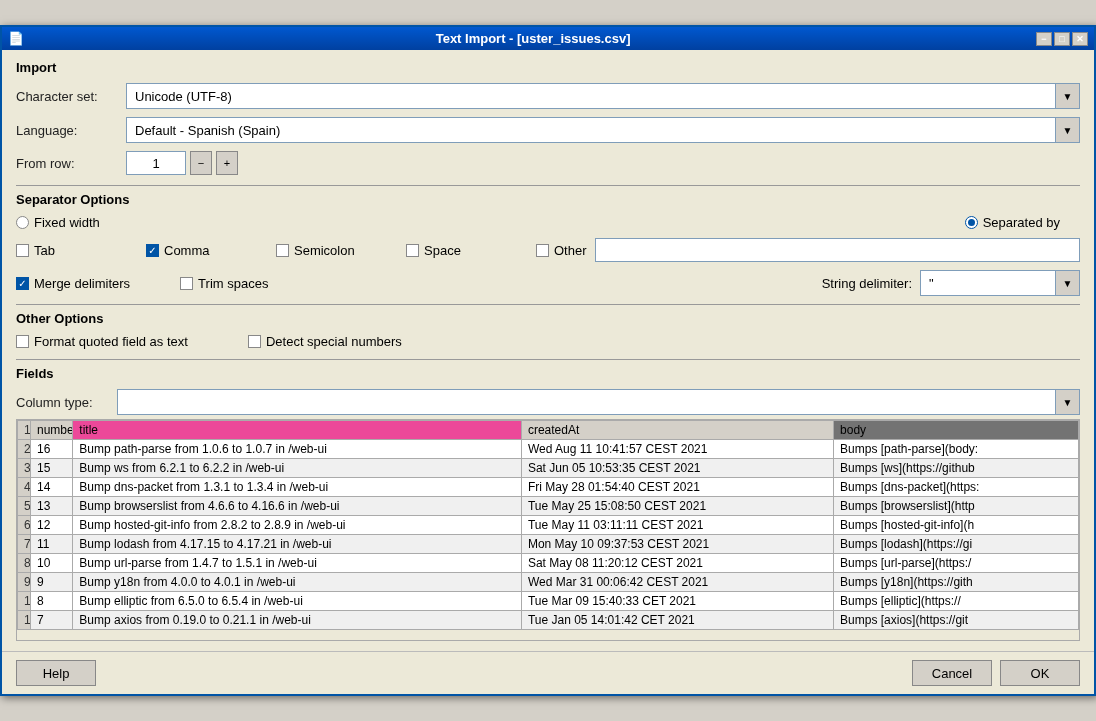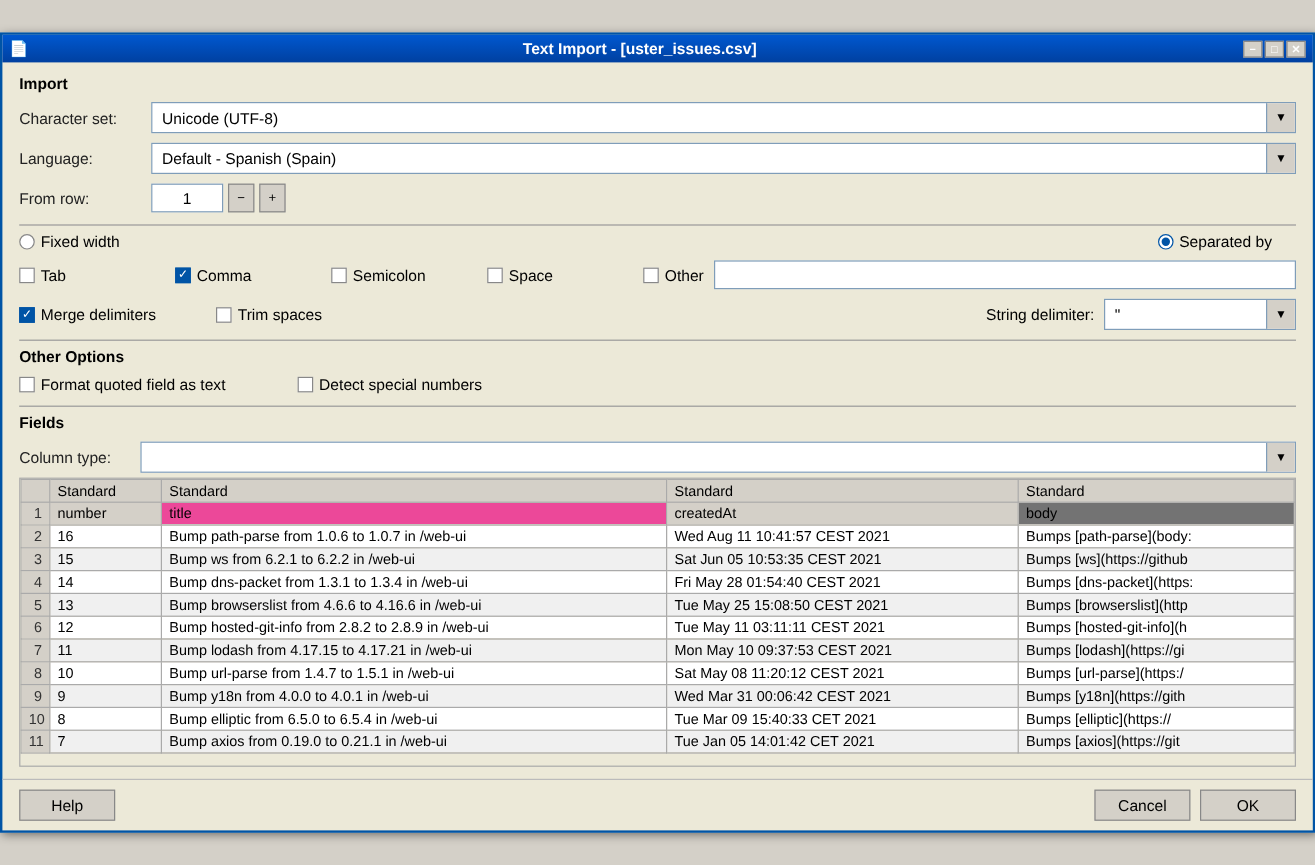--- a/index.html
+++ b/index.html
@@ -389,20 +389,21 @@
           <input type="text" class="number-input" value="1" style="">
           <div class="spin-btn">−</div>
           <div class="spin-btn">+</div>
         </div>
       </div>
     </div>
 
     <hr class="separator">
 
     <div class="sep-options-section">
+      <div class="section-title">Separator Options</div>
 
       <div class="sep-options-row1">
         <label class="radio-label">
           <div class="radio-custom"></div>
           <span>Fixed width</span>
         </label>
         <div class="radio-group-right">
           <label class="radio-label">
             <div class="radio-custom checked"></div>
             <span>Separated by</span>
@@ -479,27 +480,20 @@
         <span class="col-type-label">Column type:</span>
         <div class="col-type-dropdown">
           <span></span>
           <div class="dropdown-arrow">▼</div>
         </div>
       </div>
 
       <div class="table-wrapper">
         <table class="data-table">
           <thead>
-            <tr>
-              <th class="row-num"></th>
-              <th>Standard</th>
-              <th>Standard</th>
-              <th>Standard</th>
-              <th>Standard</th>
-            </tr>
             <tr>
               <td class="row-num">1</td>
               <td style="background:#d4d0c8;">number</td>
               <td style="background:#ec4899;">title</td>
               <td style="background:#d4d0c8;">createdAt</td>
               <td style="background:#737373;">body</td>
             </tr>
           </thead>
           <tbody id="table-body">
           <tr>

